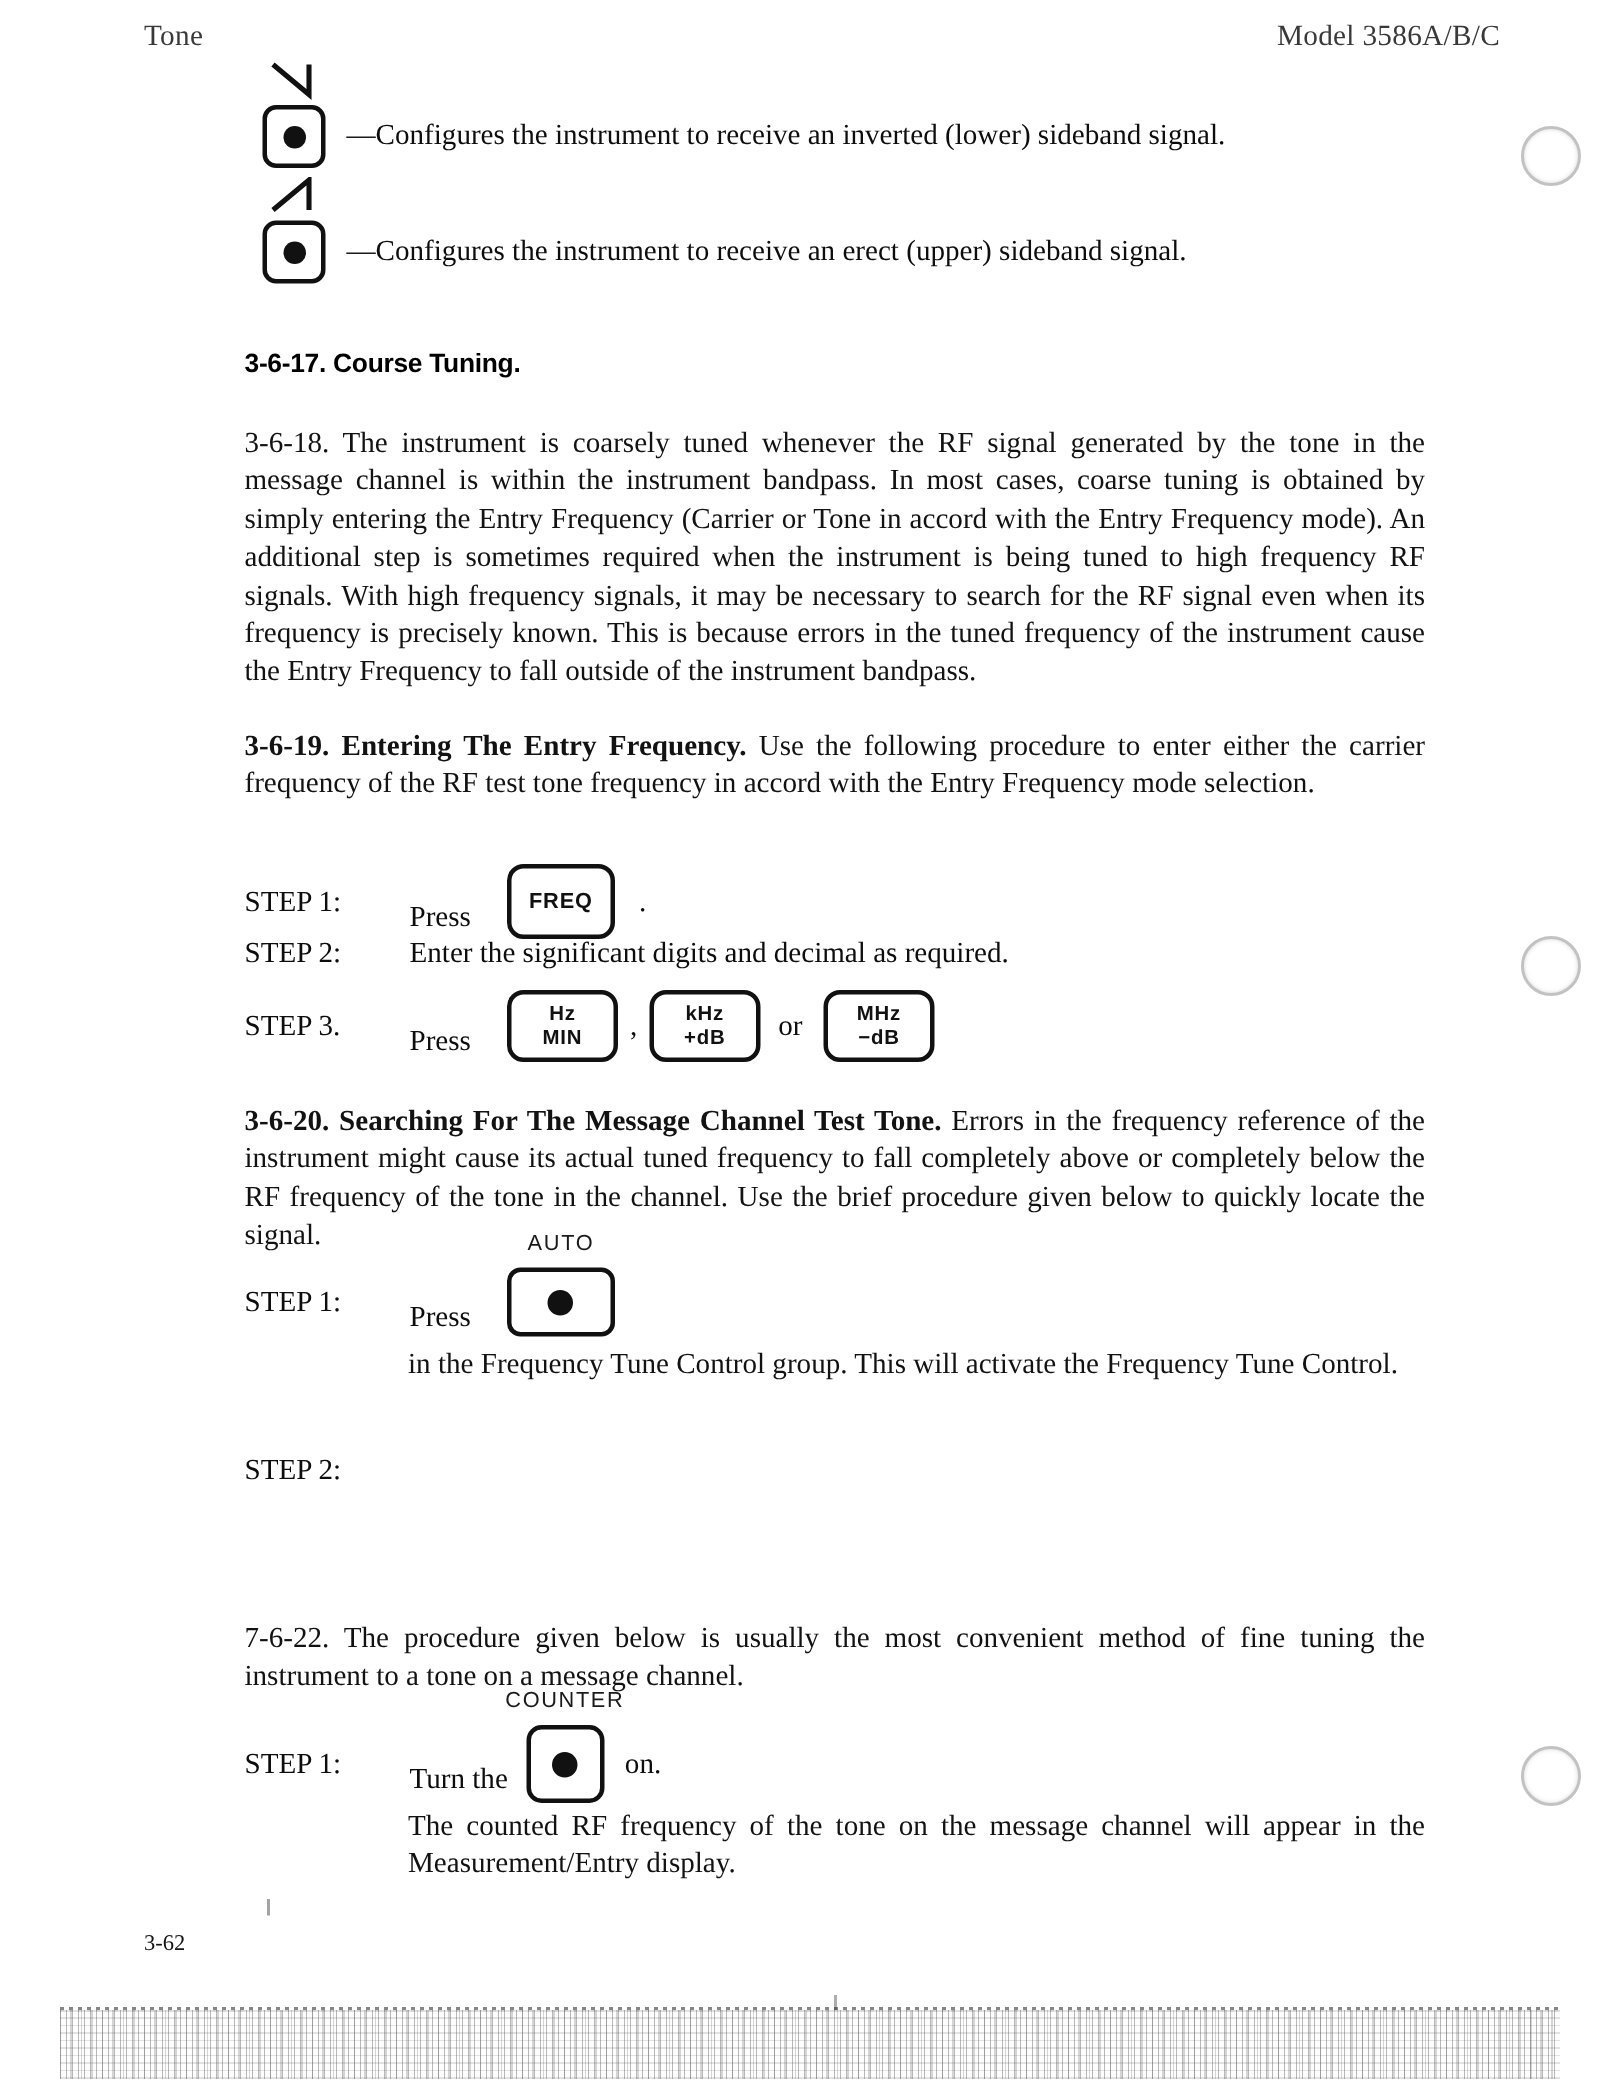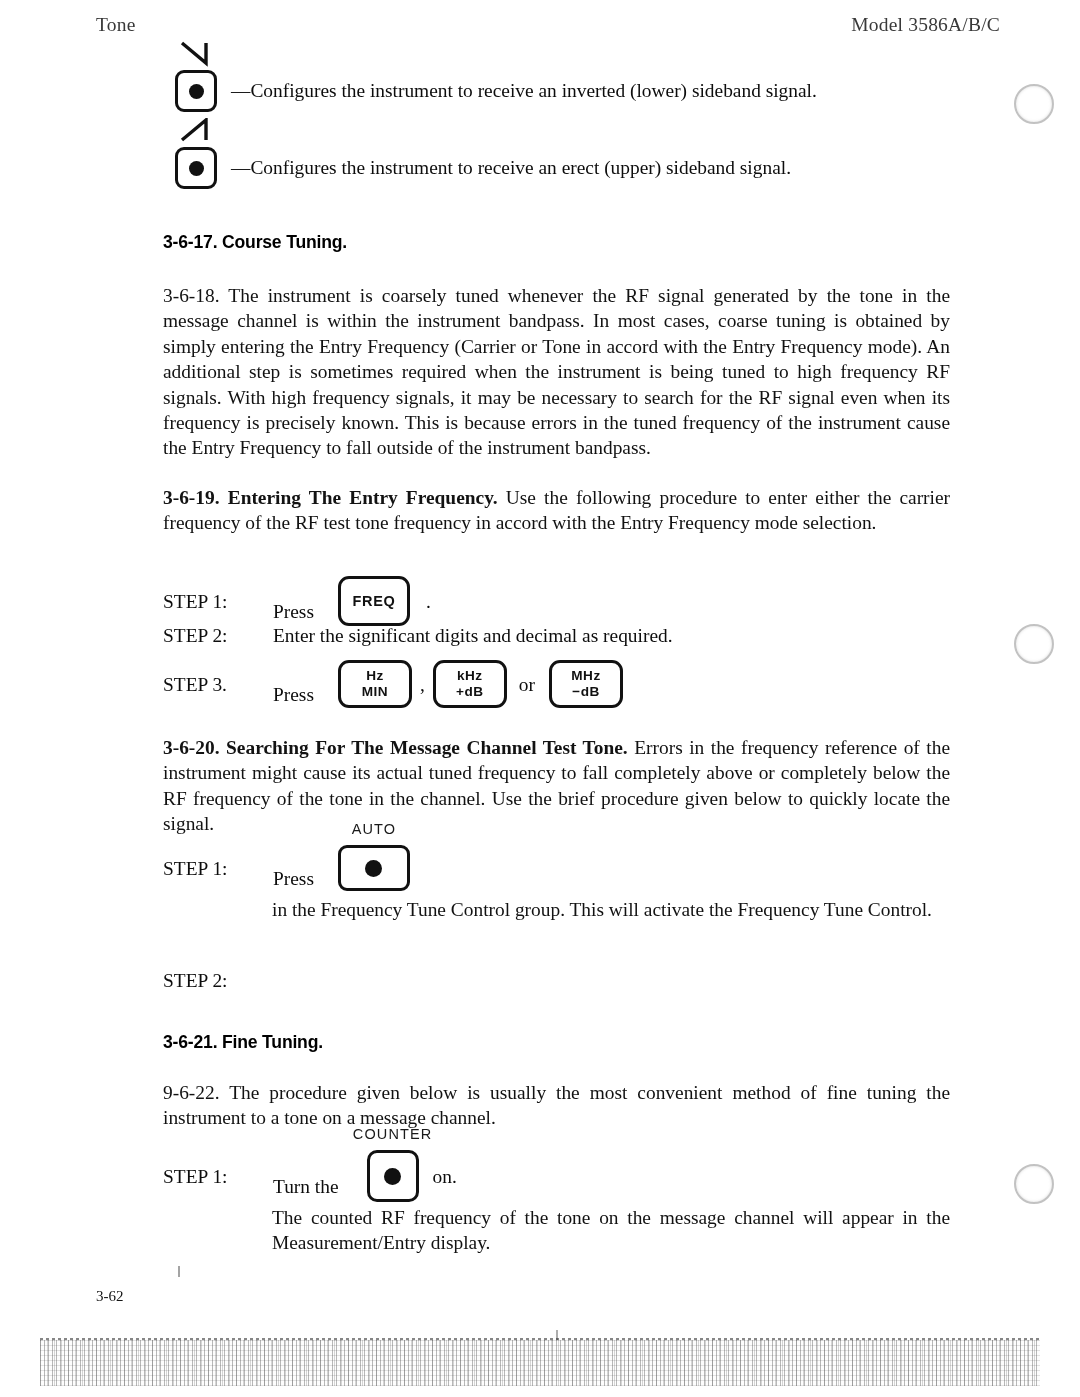--- a/index.html
+++ b/index.html
@@ -356,32 +356,29 @@
   </div>
 
   <div class="col" style="left:272px; width:678px; top:897px;">
     <p class="para">in the Frequency Tune Control group. This will activate the Frequency Tune Control.</p>
   </div>
 
   <div class="step-row" style="left:163px; top:968px;">
     <span class="step-label">STEP 2:</span>
   </div>
 
-  <div class="col" style="top:1032px;">
-    <div class="sec-head">3-6-21.  Fine Tuning.</div>
-  </div>
 
   <div class="col" style="top:1080px;">
-    <p class="para">9-6-22.  The procedure given below is usually the most convenient method of fine tuning the instrument to a tone on a message channel.</p>
+    <p class="para">7-6-22.  The procedure given below is usually the most convenient method of fine tuning the instrument to a tone on a message channel.</p>
   </div>
 
   <div class="step-row" style="left:163px; top:1150px;">
     <span class="step-label">STEP 1:</span>
     <span class="step-verb">Turn the</span>
-    <span class="cap-wrap" style="margin-left:28px;">
+    <span class="cap-wrap" style="margin-left:12px;">
       <span class="cap-toplabel">COUNTER</span>
       <span class="cap cap-dot cap-counter">
         <span class="dot"></span>
       </span>
     </span>
     <span class="trail">on.</span>
   </div>
 
   <div class="col" style="left:272px; width:678px; top:1205px;">
     <p class="para">The counted RF frequency of the tone on the message channel will appear in the Measurement/Entry display.</p>

